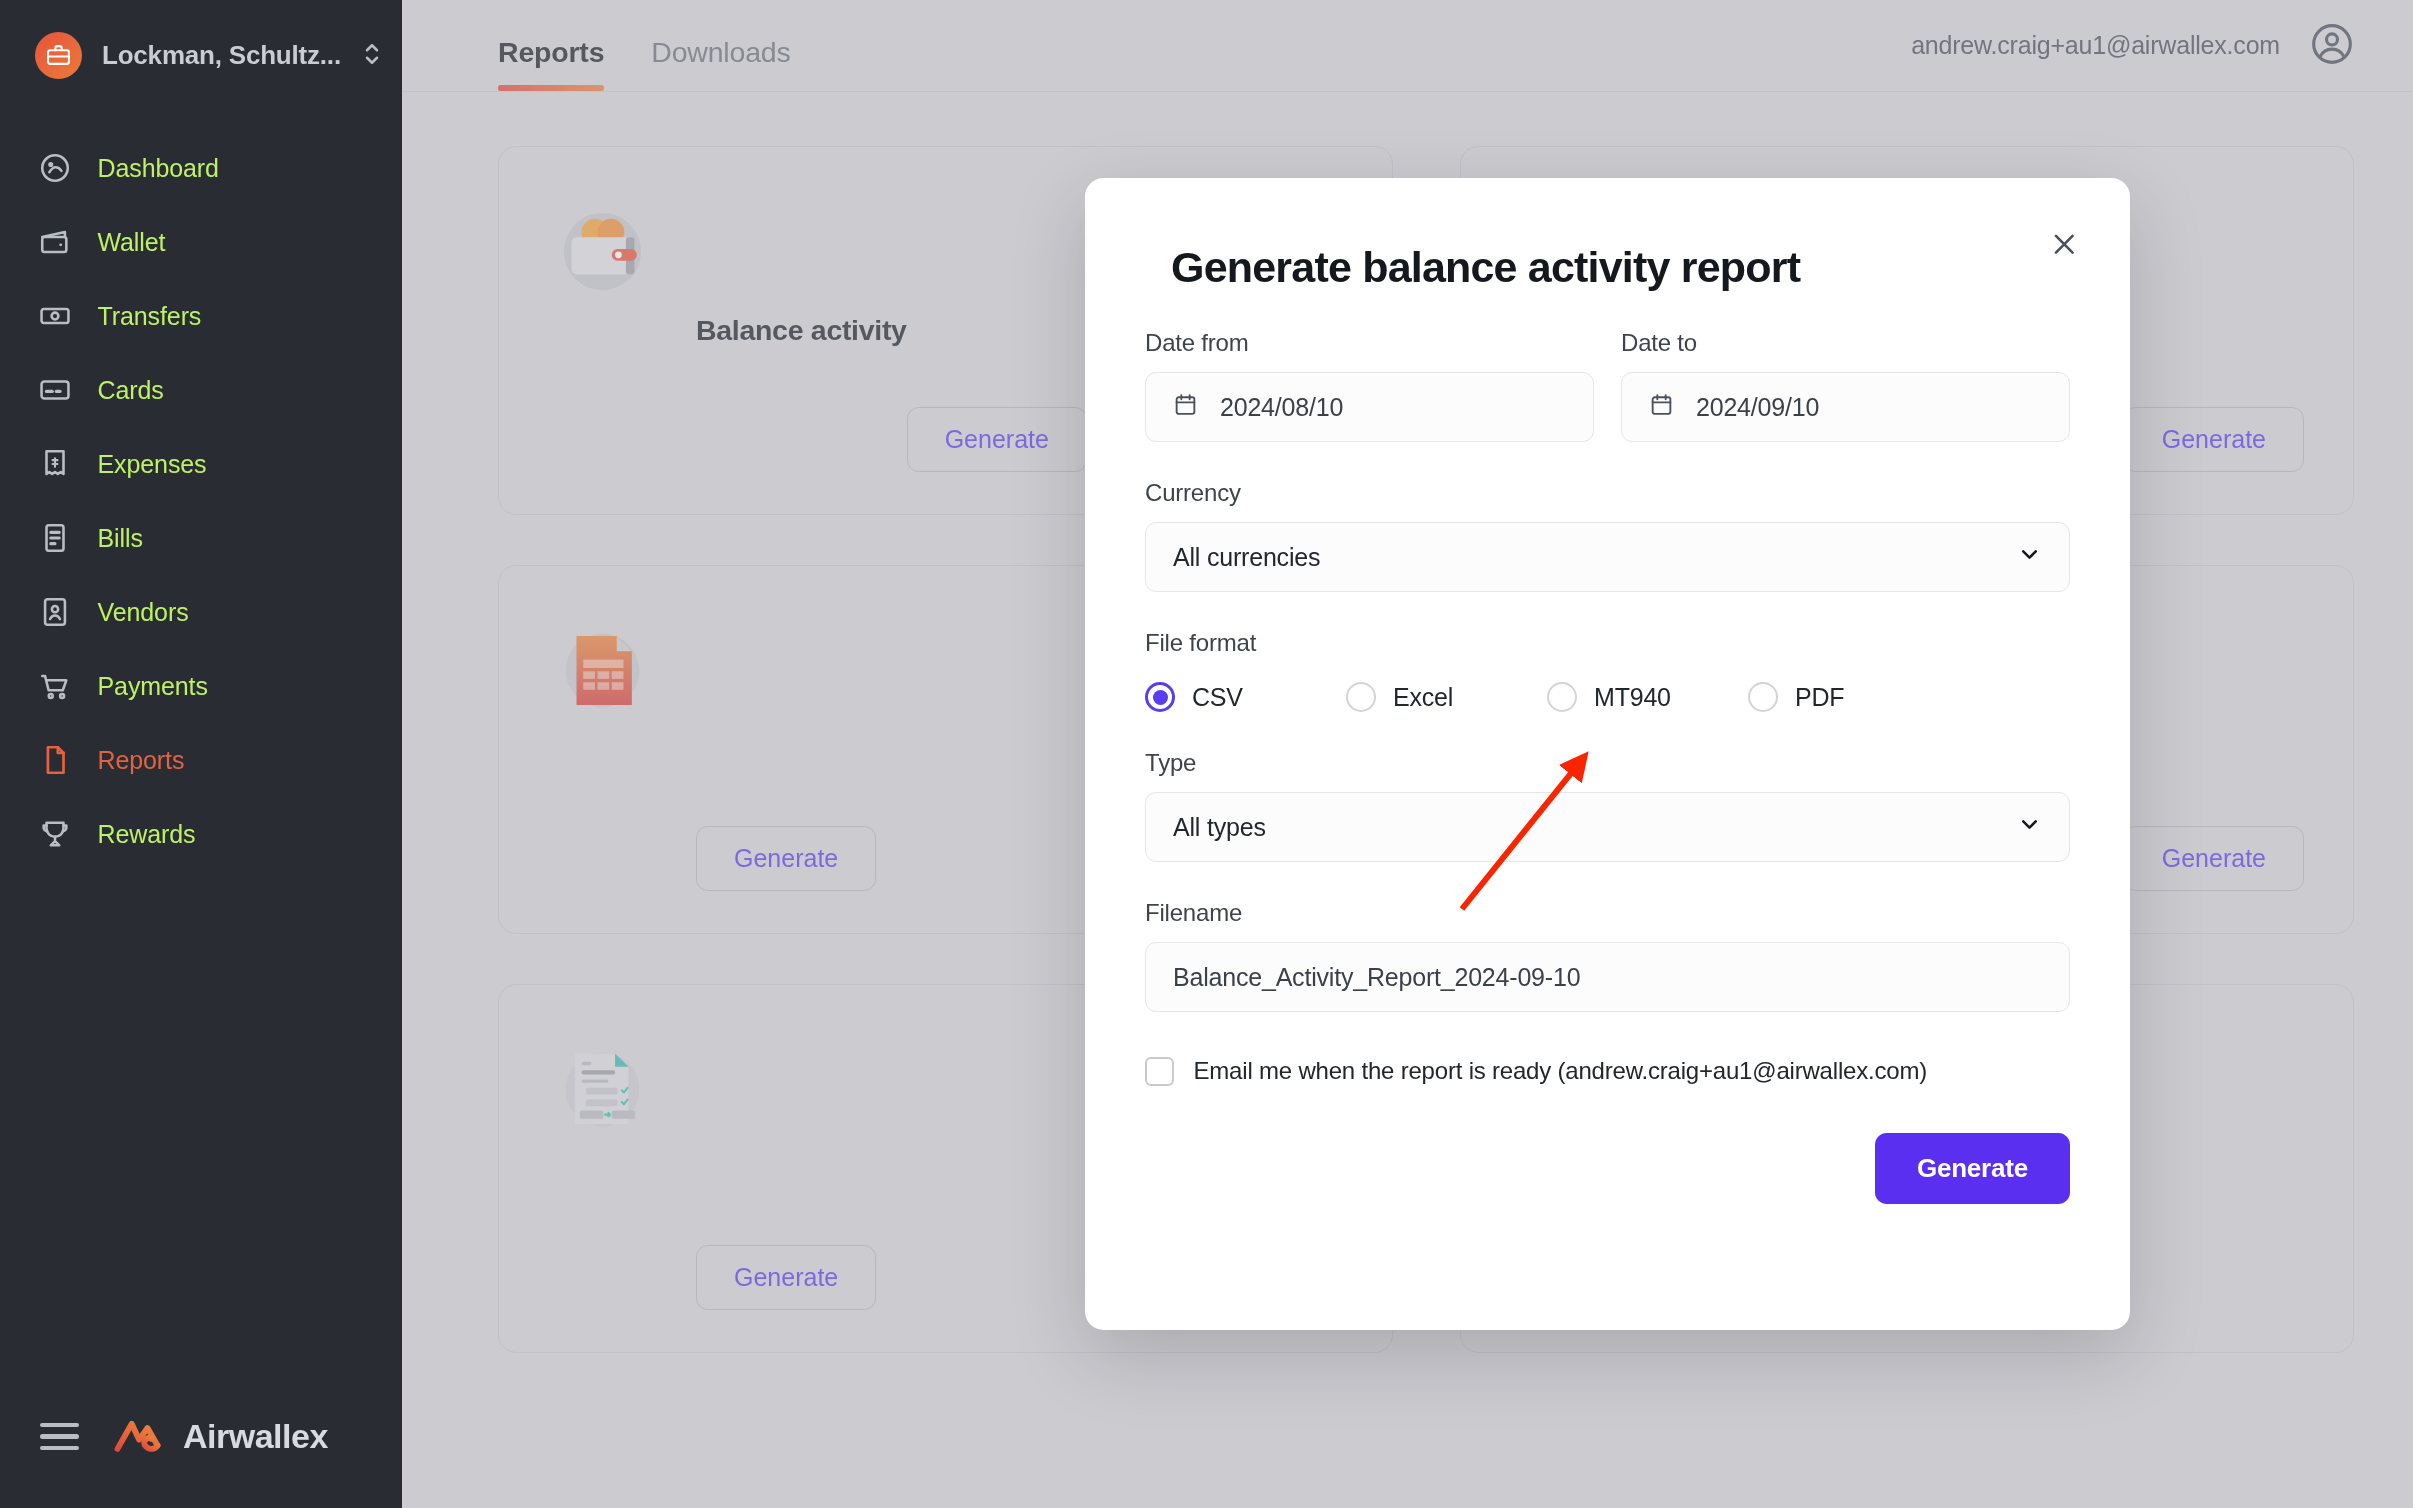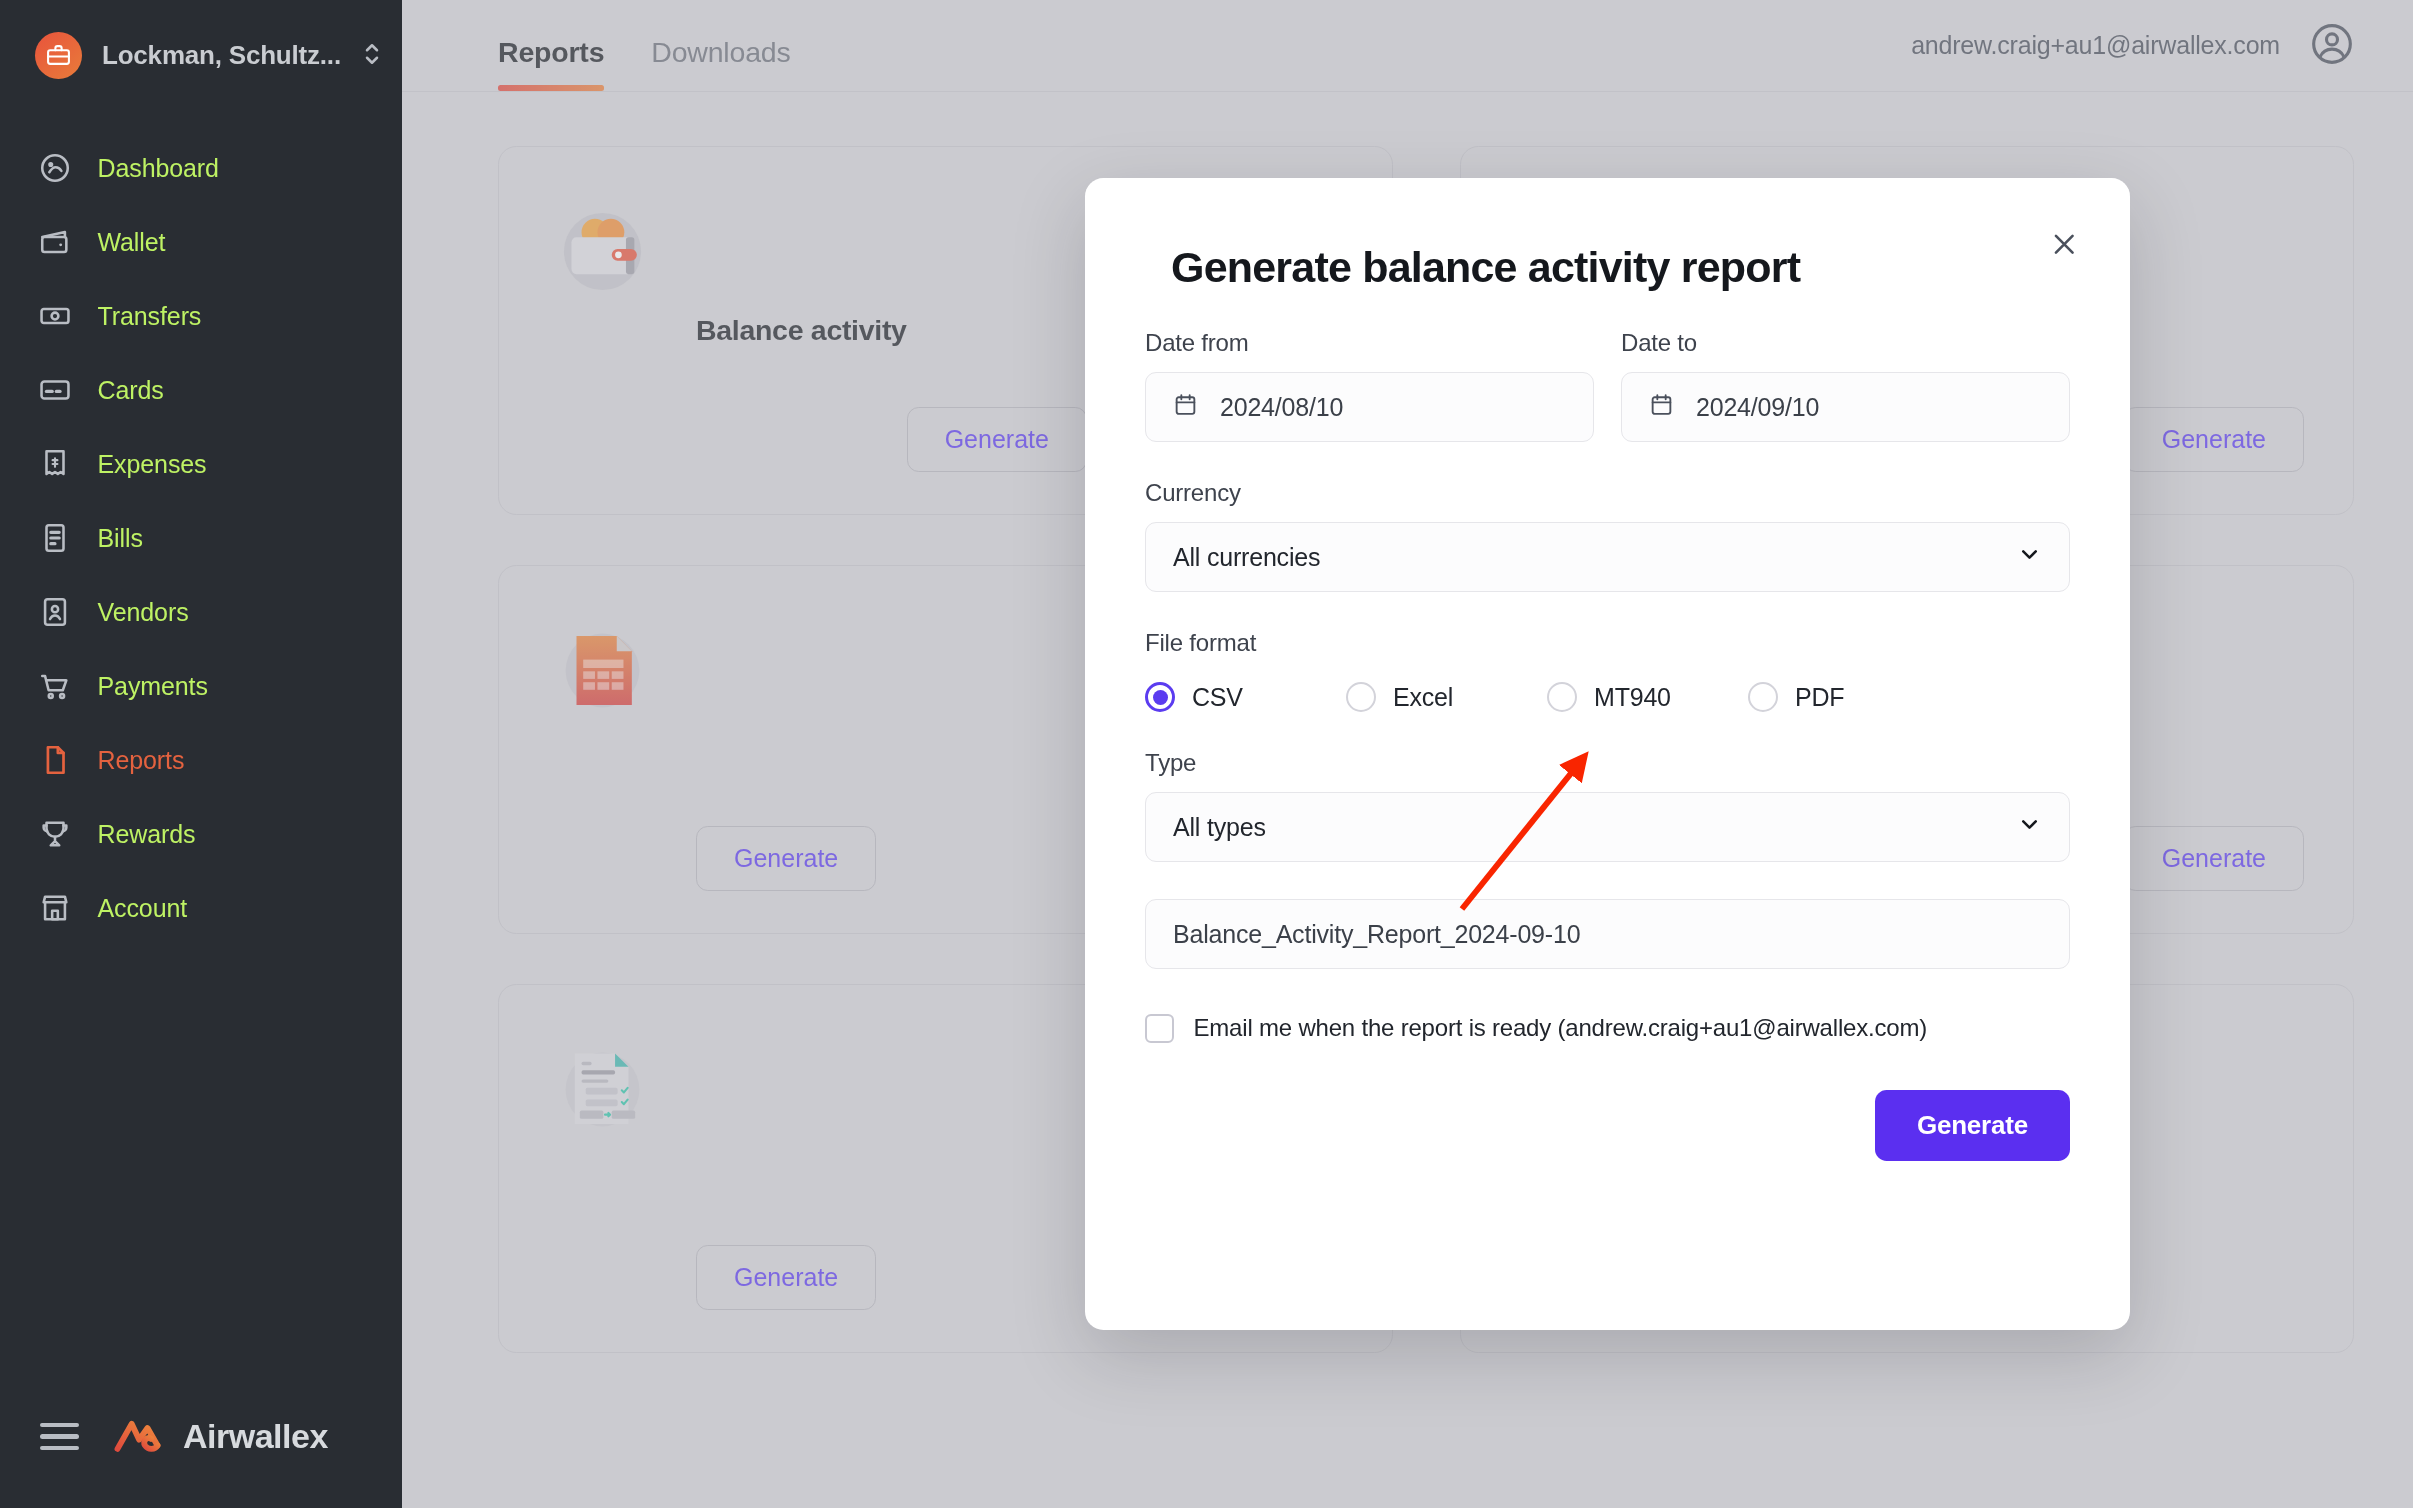--- a/index.html
+++ b/index.html
@@ -333,30 +333,20 @@
         <span class="nav-ico">
           <svg width="34" height="34" viewBox="0 0 24 24" fill="none" stroke="#b9bdc4" stroke-width="1.8" stroke-linecap="round" stroke-linejoin="round">
             <path d="M6 4h12v4a6 6 0 0 1-12 0z"></path>
             <path d="M6 6H4v1.5A2.5 2.5 0 0 0 6.5 10M18 6h2v1.5A2.5 2.5 0 0 1 17.5 10"></path>
             <path d="M12 14v3M9 20h6l-3-3z"></path>
           </svg>
         </span>
         <span class="nav-label">Rewards</span>
       </a>
 
-      <a class="nav-item">
-        <span class="nav-ico">
-          <svg width="34" height="34" viewBox="0 0 24 24" fill="none" stroke="#b9bdc4" stroke-width="1.8" stroke-linecap="round" stroke-linejoin="round">
-            <path d="M4 8h16l-1-4H5z"></path>
-              <path d="M5 8v12h14V8"></path>
-            <rect x="10" y="14" width="4" height="6"></rect>
-          </svg>
-        </span>
-        <span class="nav-label">Account</span>
-      </a>
 
     </nav>
 
     <div class="side-footer">
       <span class="hamburger">
           <i></i>
           <i></i>
           <i></i>
         </span>
       <span class="brand">
@@ -589,20 +579,21 @@
           <span>All types</span>
           <span>
             <svg width="25" height="25" viewBox="0 0 24 24" fill="none" stroke="#15181d" stroke-width="2.4" stroke-linecap="round" stroke-linejoin="round">
                 <path d="M6 9l6 6 6-6"></path>
               </svg>
           </span>
         </div>
       </div>
 
       <div class="group">
+        <div class="field-label">Filename</div>
         <div class="input-box">
           <span>Balance_Activity_Report_2024-09-10</span>
         </div>
       </div>
 
       <label class="check-row">
         <span class="checkbox"></span>
         <span class="check-label">Email me when the report is ready (andrew.craig+au1@airwallex.com)</span>
       </label>
 

